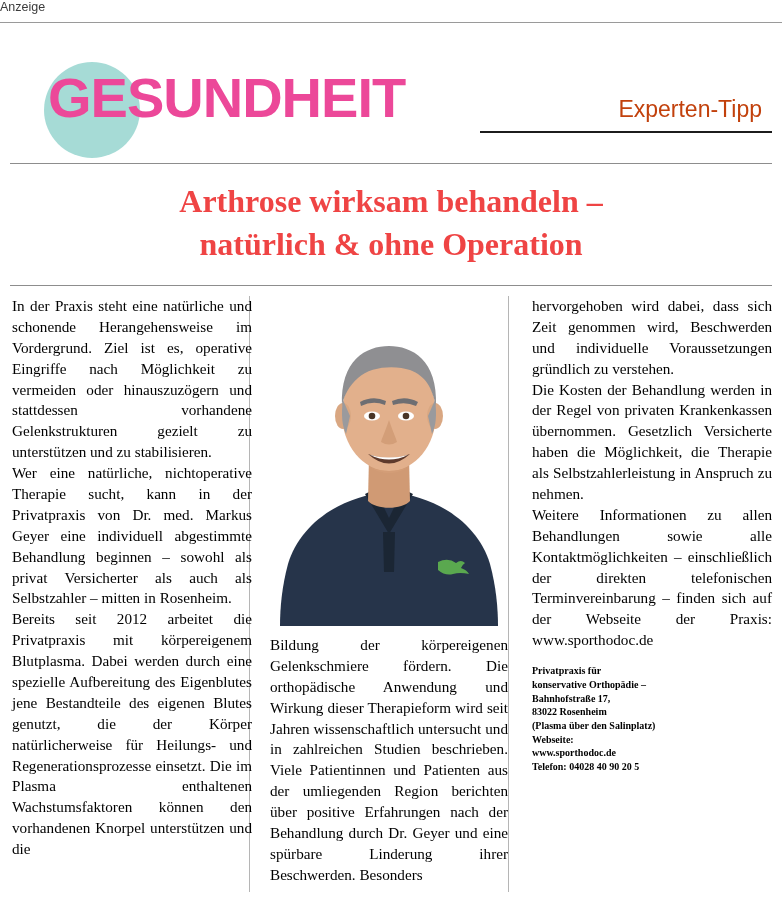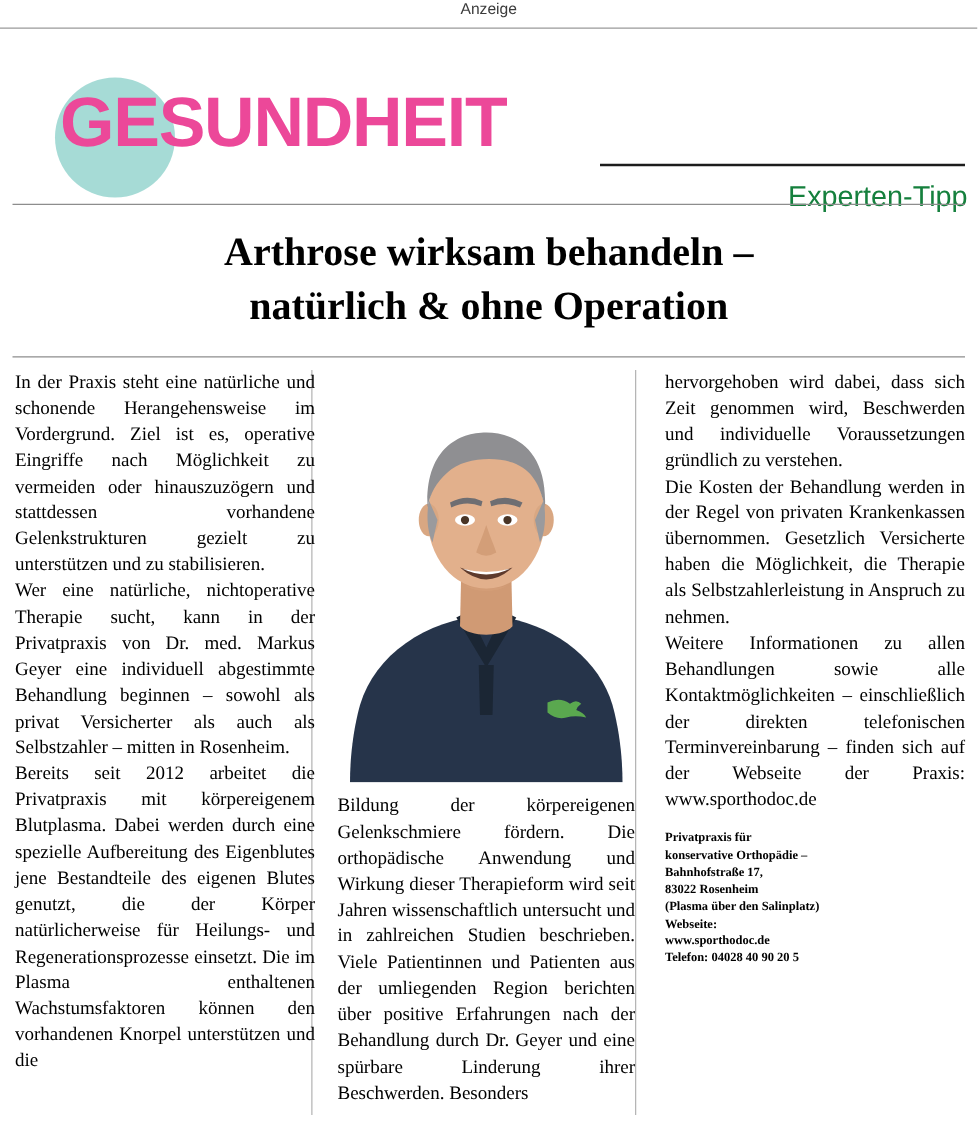--- a/index.html
+++ b/index.html
@@ -21,21 +21,21 @@
     height: 907px;
     box-sizing: border-box;
   }
   
   .anzeige-row {
     position: absolute;
     top: 0px;
     left: 0;
     width: 782px;
     height: 22px;
-    text-align: center;
+    text-align: left;
     box-sizing: border-box;
     font-family: "Liberation Sans", sans-serif;
     font-size: 12.5px;
     color: #3b3b3b;
   }
   .top-rule {
     position: absolute;
     top: 22px;
     left: 0;
     width: 782px;
@@ -66,26 +66,25 @@
     top: 22px;
     font-family: "Liberation Sans", sans-serif;
     font-weight: bold;
     font-size: 56px;
     letter-spacing: -1px;
     color: #ec4899;
     line-height: 1;
   }
   .experten {
     position: absolute;
-    right: 8px;
+    right: 20px;
     top: 48px;
     font-family: "Liberation Sans", sans-serif;
     font-size: 23px;
-    color: #15803d;
-    margin-top: 48px;
+    color: #c2410c;
   }
   .masthead-rule {
     position: absolute;
     left: 480px;
     top: 83px;
     width: 292px;
     height: 2px;
     background: #1c1c1c;
   }
   .header-rule {
@@ -100,21 +99,21 @@
   .headline {
     position: absolute;
     top: 180px;
     left: 20px;
     width: 742px;
     text-align: center;
     font-family: "Liberation Serif", serif;
     font-weight: bold;
     font-size: 32px;
     line-height: 1.35;
-    color: #000000;
+    color: #ef4444;
   }
   .headline .l2 { display: block; }
   .headline-rule {
     position: absolute;
     top: 285px;
     left: 10px;
     width: 762px;
     height: 1px;
     background: #8d8d8d;
   }

